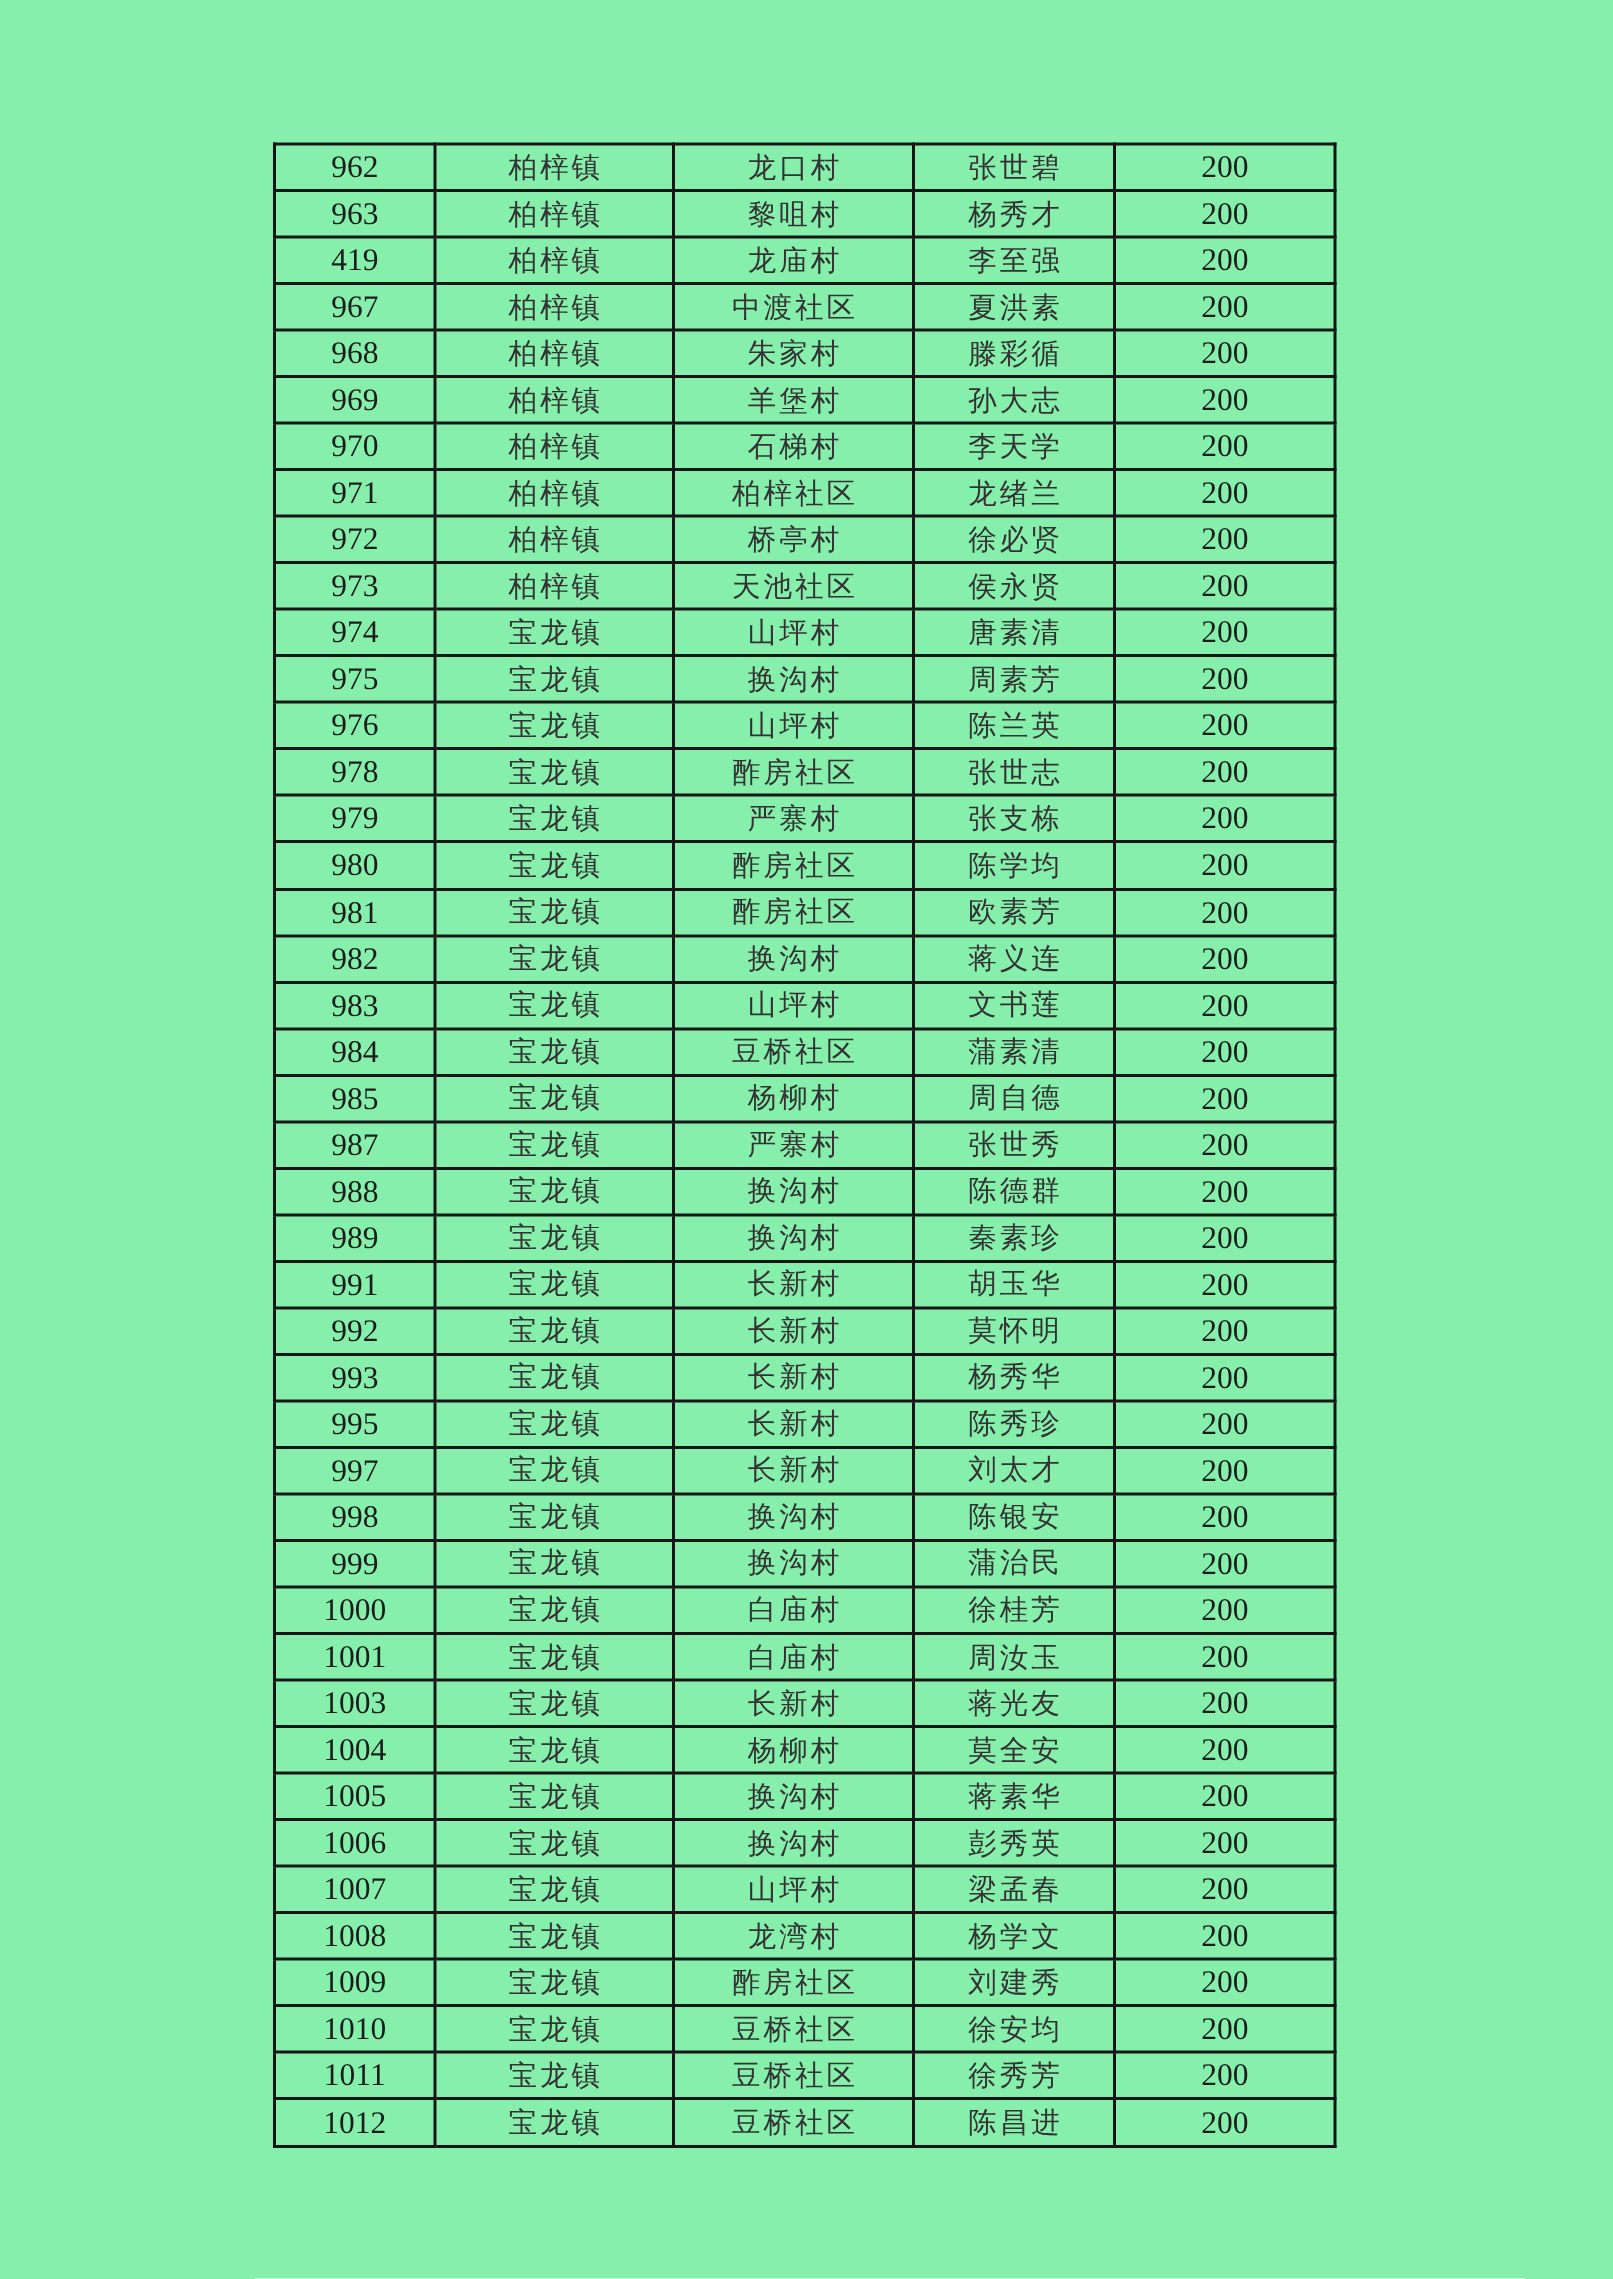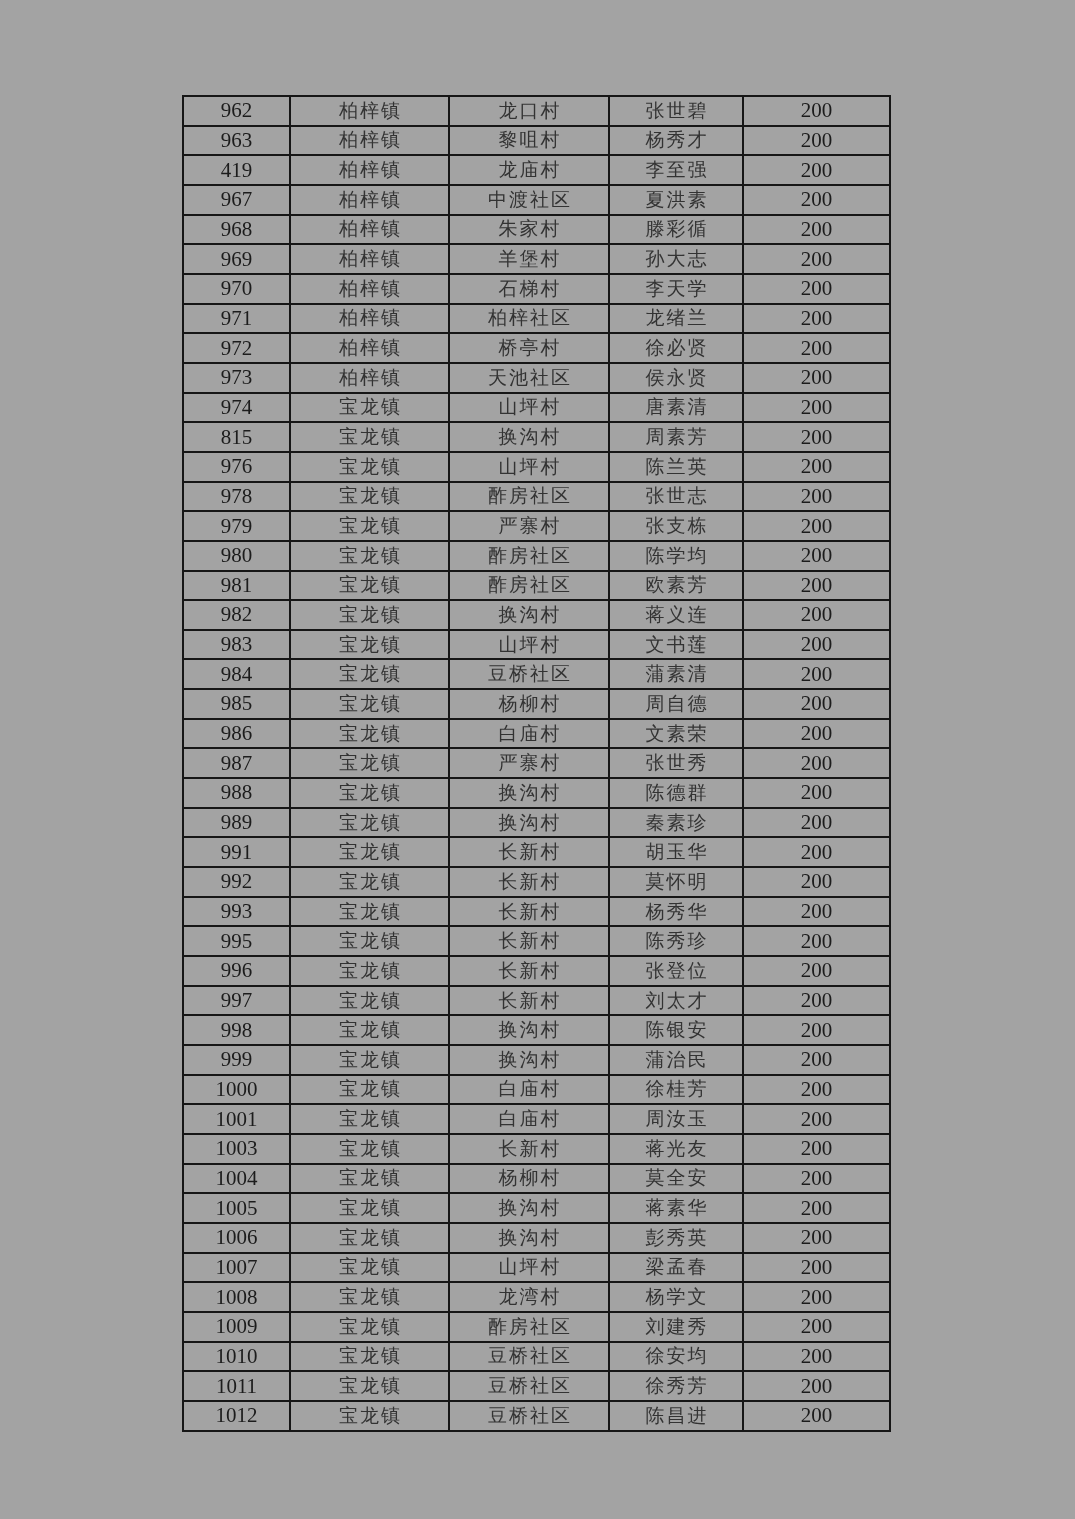--- a/index.html
+++ b/index.html
@@ -4,21 +4,21 @@
 <style>
   * { margin: 0; padding: 0; box-sizing: border-box; }
   html, body {
     background: #ffffff;
     font-family: "Liberation Serif", "DejaVu Serif", serif;
   }
   .page {
     position: relative;
     width: 1075px;
     height: 1519px;
-    background: #a3a3a3;
+    background: #86efac;
     overflow: hidden;
   }
   table.roster {
     position: absolute;
     left: 182px;
     top: 95px;
     width: 707px;
     height: 1337px;
     border-collapse: collapse;
     table-layout: fixed;
@@ -128,21 +128,21 @@
           <td class="num">200</td>
         </tr>
         <tr>
           <td class="num">974</td>
           <td class="zh">宝龙镇</td>
           <td class="zh">山坪村</td>
           <td class="zh">唐素清</td>
           <td class="num">200</td>
         </tr>
         <tr>
-          <td class="num">815</td>
+          <td class="num">975</td>
           <td class="zh">宝龙镇</td>
           <td class="zh">换沟村</td>
           <td class="zh">周素芳</td>
           <td class="num">200</td>
         </tr>
         <tr>
           <td class="num">976</td>
           <td class="zh">宝龙镇</td>
           <td class="zh">山坪村</td>
           <td class="zh">陈兰英</td>
@@ -198,27 +198,20 @@
           <td class="num">200</td>
         </tr>
         <tr>
           <td class="num">985</td>
           <td class="zh">宝龙镇</td>
           <td class="zh">杨柳村</td>
           <td class="zh">周自德</td>
           <td class="num">200</td>
         </tr>
         <tr>
-          <td class="num">986</td>
-          <td class="zh">宝龙镇</td>
-          <td class="zh">白庙村</td>
-          <td class="zh">文素荣</td>
-          <td class="num">200</td>
-        </tr>
-        <tr>
           <td class="num">987</td>
           <td class="zh">宝龙镇</td>
           <td class="zh">严寨村</td>
           <td class="zh">张世秀</td>
           <td class="num">200</td>
         </tr>
         <tr>
           <td class="num">988</td>
           <td class="zh">宝龙镇</td>
           <td class="zh">换沟村</td>
@@ -251,27 +244,20 @@
           <td class="zh">宝龙镇</td>
           <td class="zh">长新村</td>
           <td class="zh">杨秀华</td>
           <td class="num">200</td>
         </tr>
         <tr>
           <td class="num">995</td>
           <td class="zh">宝龙镇</td>
           <td class="zh">长新村</td>
           <td class="zh">陈秀珍</td>
-          <td class="num">200</td>
-        </tr>
-        <tr>
-          <td class="num">996</td>
-          <td class="zh">宝龙镇</td>
-          <td class="zh">长新村</td>
-          <td class="zh">张登位</td>
           <td class="num">200</td>
         </tr>
         <tr>
           <td class="num">997</td>
           <td class="zh">宝龙镇</td>
           <td class="zh">长新村</td>
           <td class="zh">刘太才</td>
           <td class="num">200</td>
         </tr>
         <tr>

